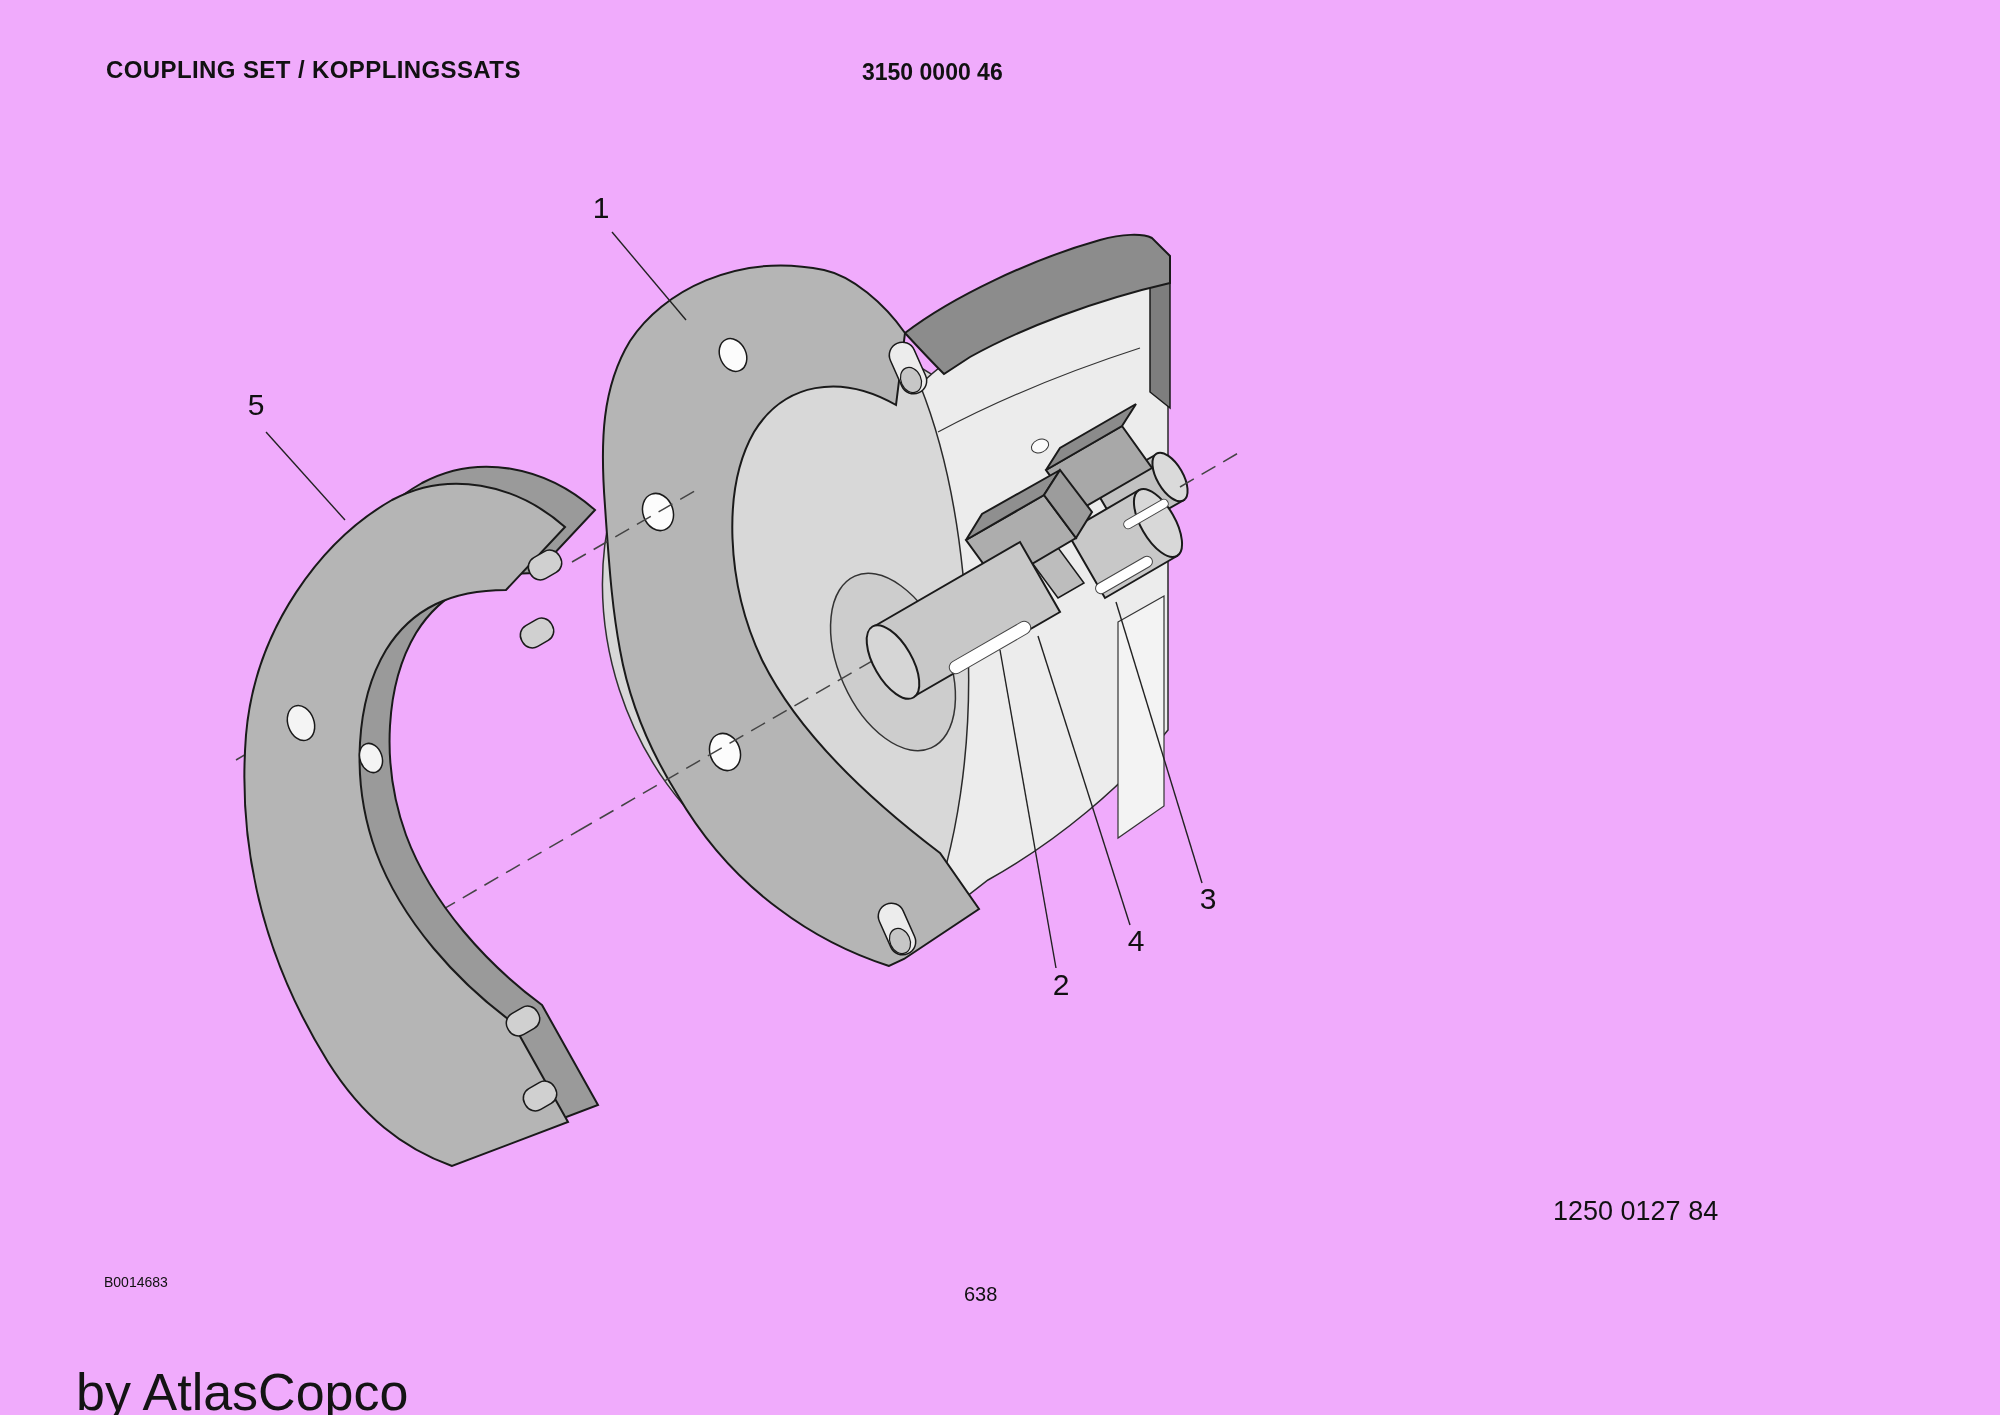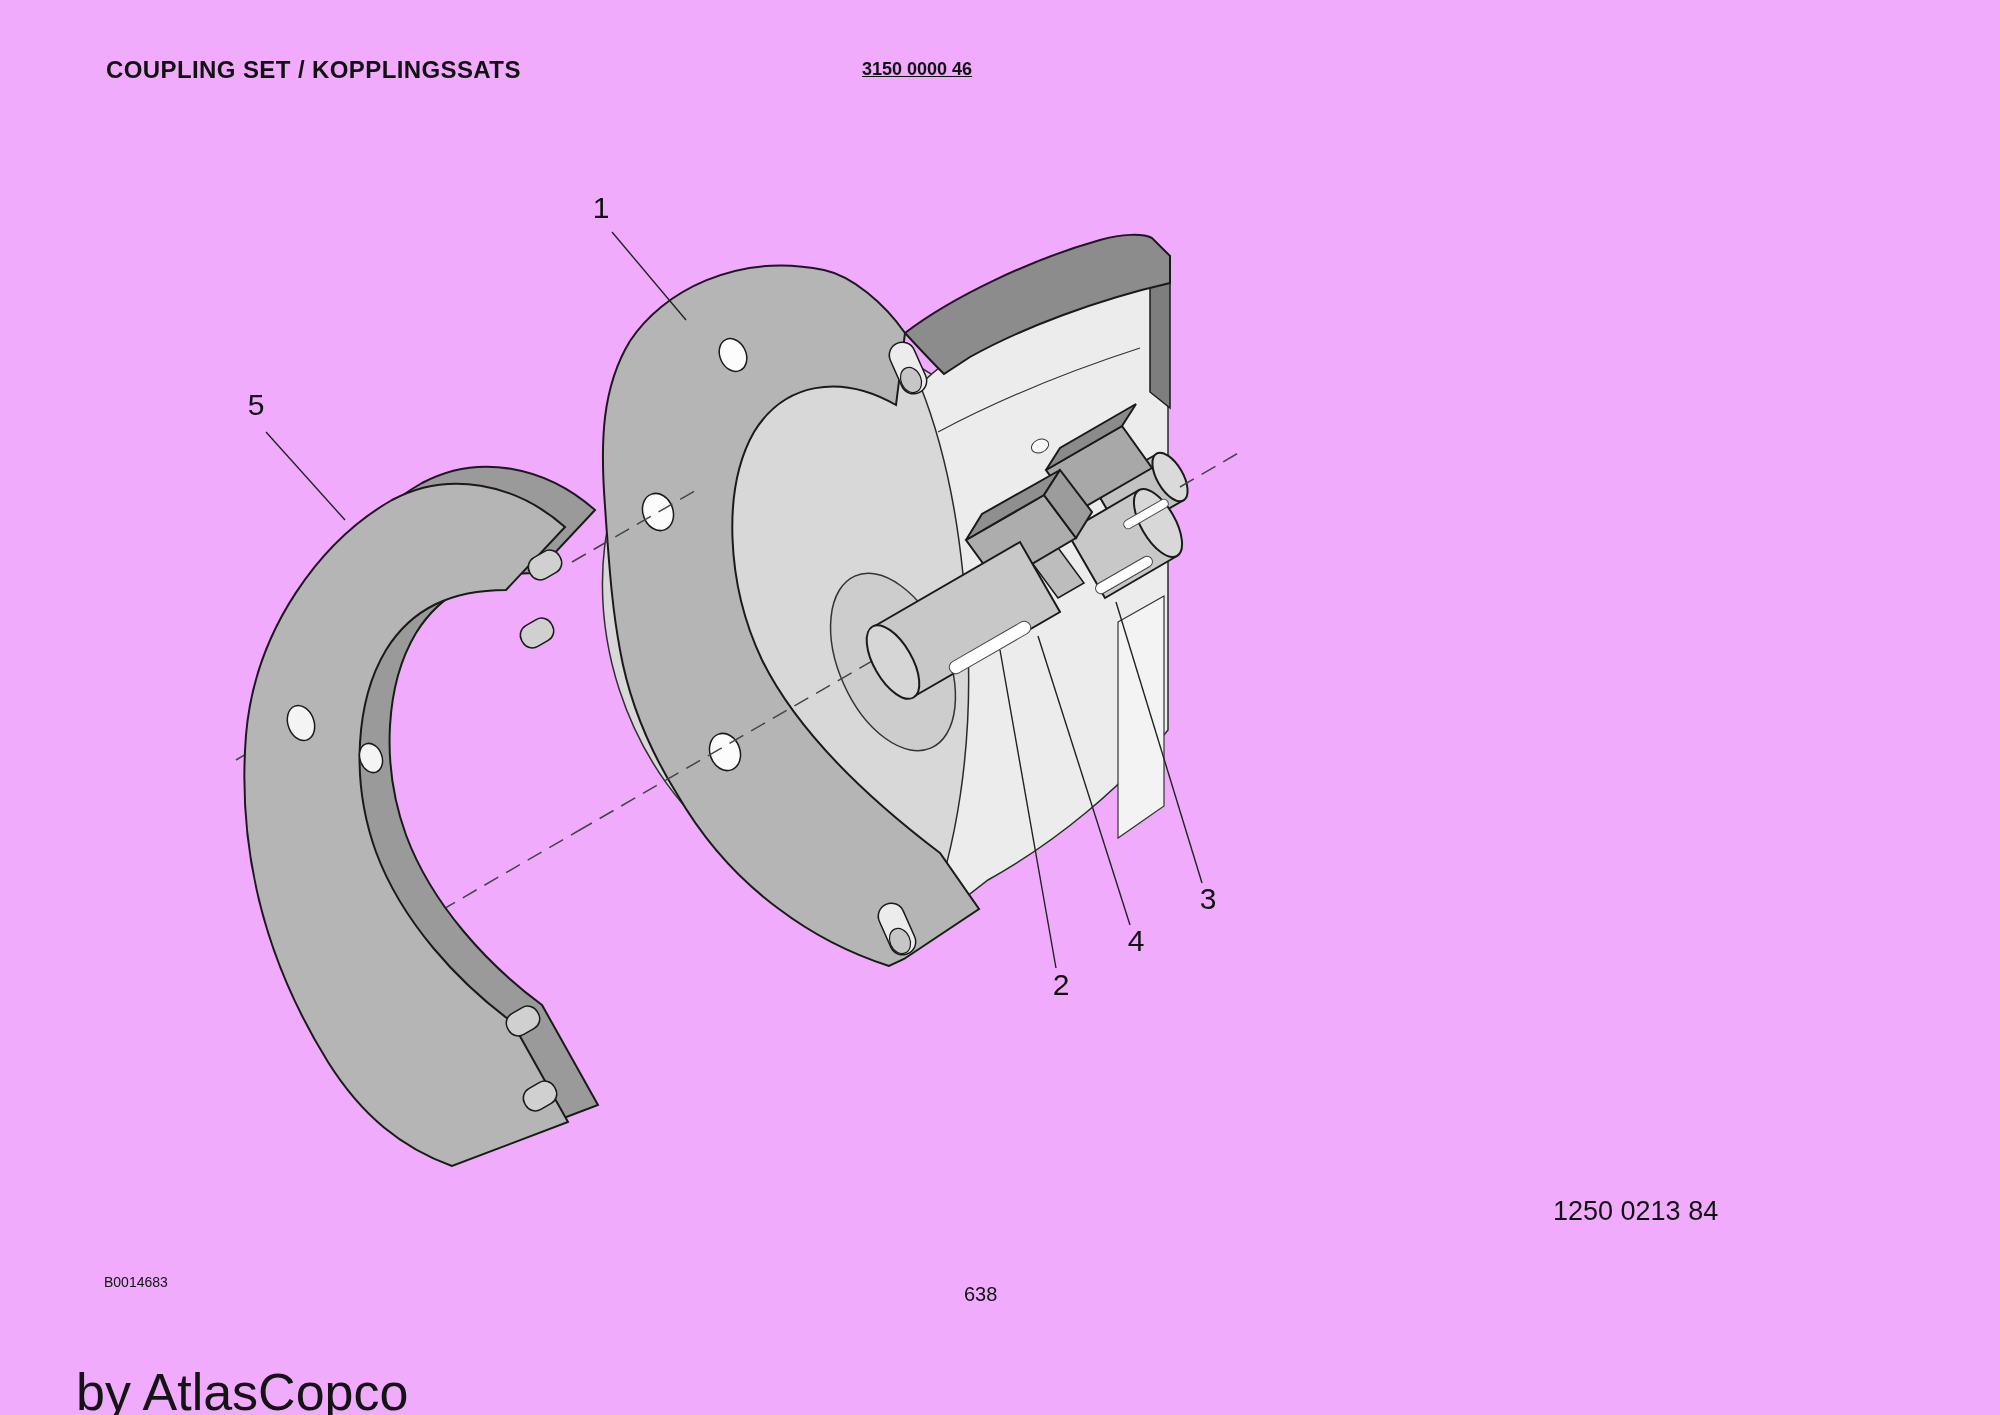--- a/index.html
+++ b/index.html
@@ -6,21 +6,21 @@
   body { background: #ffffff; font-family: "Liberation Sans", "DejaVu Sans", sans-serif; }
   .page {
     position: relative;
     width: 2000px;
     height: 1415px;
     background: #f0abfc;
     overflow: hidden;
   }
   .abs { position: absolute; white-space: nowrap; color: #111; }
   .doc-title    { left: 106px;  top: 56px;   font-size: 24px; font-weight: bold; letter-spacing: 0.4px; }
-  .part-number  { left: 862px;  top: 59px;   font-size: 18px; font-weight: bold; text-decoration: underline; }
+  .part-number  { left: 862px;  top: 59px;   font-size: 23px; font-weight: bold; }
   .drawing-no   { left: 1553px; top: 1196px; font-size: 27px; }
   .doc-ref      { left: 104px;  top: 1262px; font-size: 14px; margin-top: 12px; }
   .page-no      { left: 964px;  top: 1283px; font-size: 20px; }
   .brand-mark   { left: 76px;   top: 1362px; font-size: 52px; color: #141414; }
   svg.diagram { position: absolute; left: 0; top: 0; }
   svg text.callout {
     font-family: "Liberation Sans", "DejaVu Sans", sans-serif;
     font-size: 30px;
     fill: #111;
   }
@@ -150,18 +150,18 @@
     <g>
       <path class="leader" d="M 1130 925 L 1038 636"></path>
       <text class="callout" x="1136" y="951" text-anchor="middle">4</text>
     </g>
     <g>
       <path class="leader" d="M 1202 883 L 1116 602"></path>
       <text class="callout" x="1208" y="909" text-anchor="middle">3</text>
     </g>
   </svg>
 
-  <div class="abs drawing-no">1250 0213 84</div>
+  <div class="abs drawing-no">1250 0127 84</div>
   <div class="abs doc-ref">B0014683</div>
   <div class="abs page-no">638</div>
   <div class="abs brand-mark">by AtlasCopco</div>
 
 </div>
 
 </body></html>

